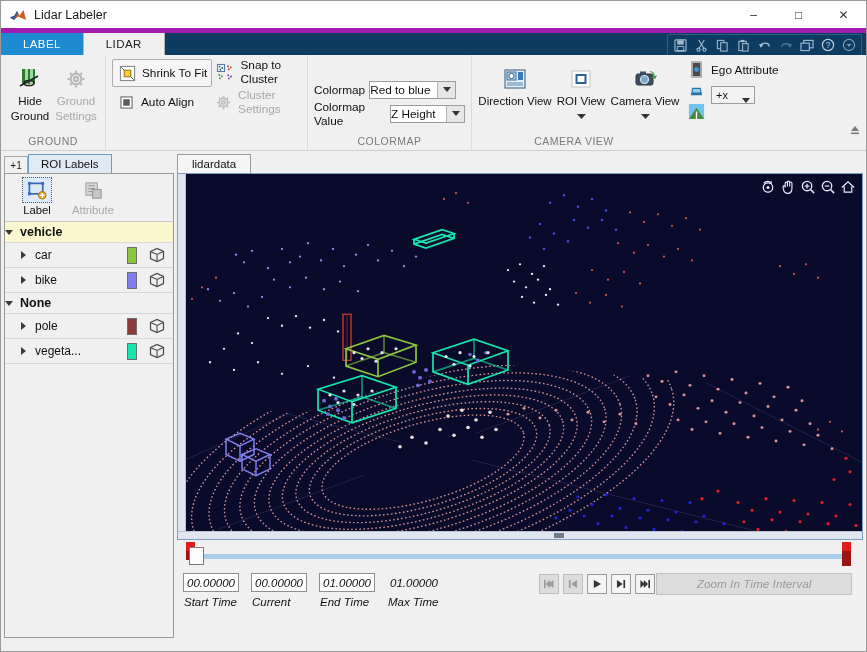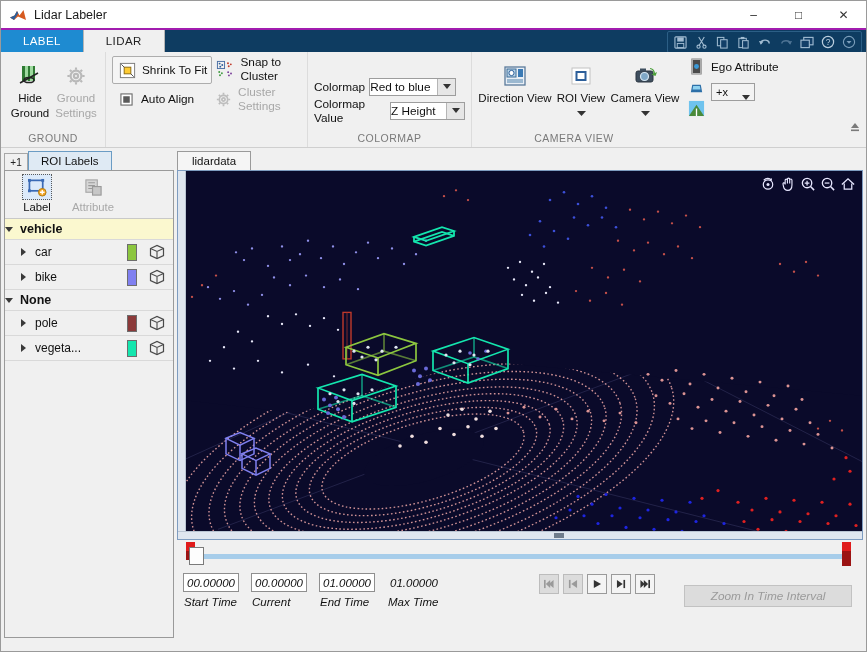--- a/index.html
+++ b/index.html
@@ -12,21 +12,21 @@
   }
   .app{
     width:867px;height:652px;position:relative;
     box-sizing:border-box;border:1px solid #9a9a9a;background:#f0f0f0;
     display:flex;flex-direction:column;
   }
 
   
   .titlebar{
     height:27px;min-height:27px;background:#ffffff;display:flex;align-items:center;
-    border-bottom:2px solid #a21caf;
+    border-bottom:5px solid #a21caf;
   }
   .titlebar .appicon{width:18px;height:16px;margin-left:8px;margin-right:7px;position:relative;}
   .titlebar .title{font-size:12.5px;color:#1a1a1a;}
   .winbtns{margin-left:auto;display:flex;height:27px;}
   .winbtn{width:45px;height:27px;display:flex;align-items:center;justify-content:center;
           font-size:12px;color:#333;}
 
   
   .tabstrip{
     height:22px;min-height:22px;background:#0e3c61;display:flex;align-items:flex-end;position:relative;
@@ -166,23 +166,23 @@
   }
   .tfield .tbox.plain{border:none;background:transparent;justify-content:flex-start;padding-left:3px;}
   .tfield .tcap{font-size:11.5px;color:#111;margin-top:4px;padding-left:1px;}
   .transport{display:flex;gap:4px;margin-left:84px;margin-top:1px;}
   .tbtn{
     width:20px;height:20px;border:1px solid #9a9a9a;background:#f4f4f4;display:flex;
     align-items:center;justify-content:center;box-sizing:border-box;
   }
   .tbtn.disabled{background:#dcdcdc;border-color:#bcbcbc;}
   .zoombtn{
-    margin-left:auto;margin-right:11px;width:168px;height:22px;border:1px solid #c2c2c2;
+    margin-left:auto;margin-right:11px;width:196px;height:22px;border:1px solid #c2c2c2;
     background:#dcdcdc;color:#9a9a9a;font-size:11.8px;display:flex;align-items:center;
-    justify-content:center;box-sizing:border-box;margin-top:12px;
+    justify-content:center;box-sizing:border-box;
   }
   .statusbar{height:10px;background:#f0f0f0;}
 </style>
 </head>
 <body>
 
 <div class="app">
 
   <div class="titlebar">
     <span class="appicon">

